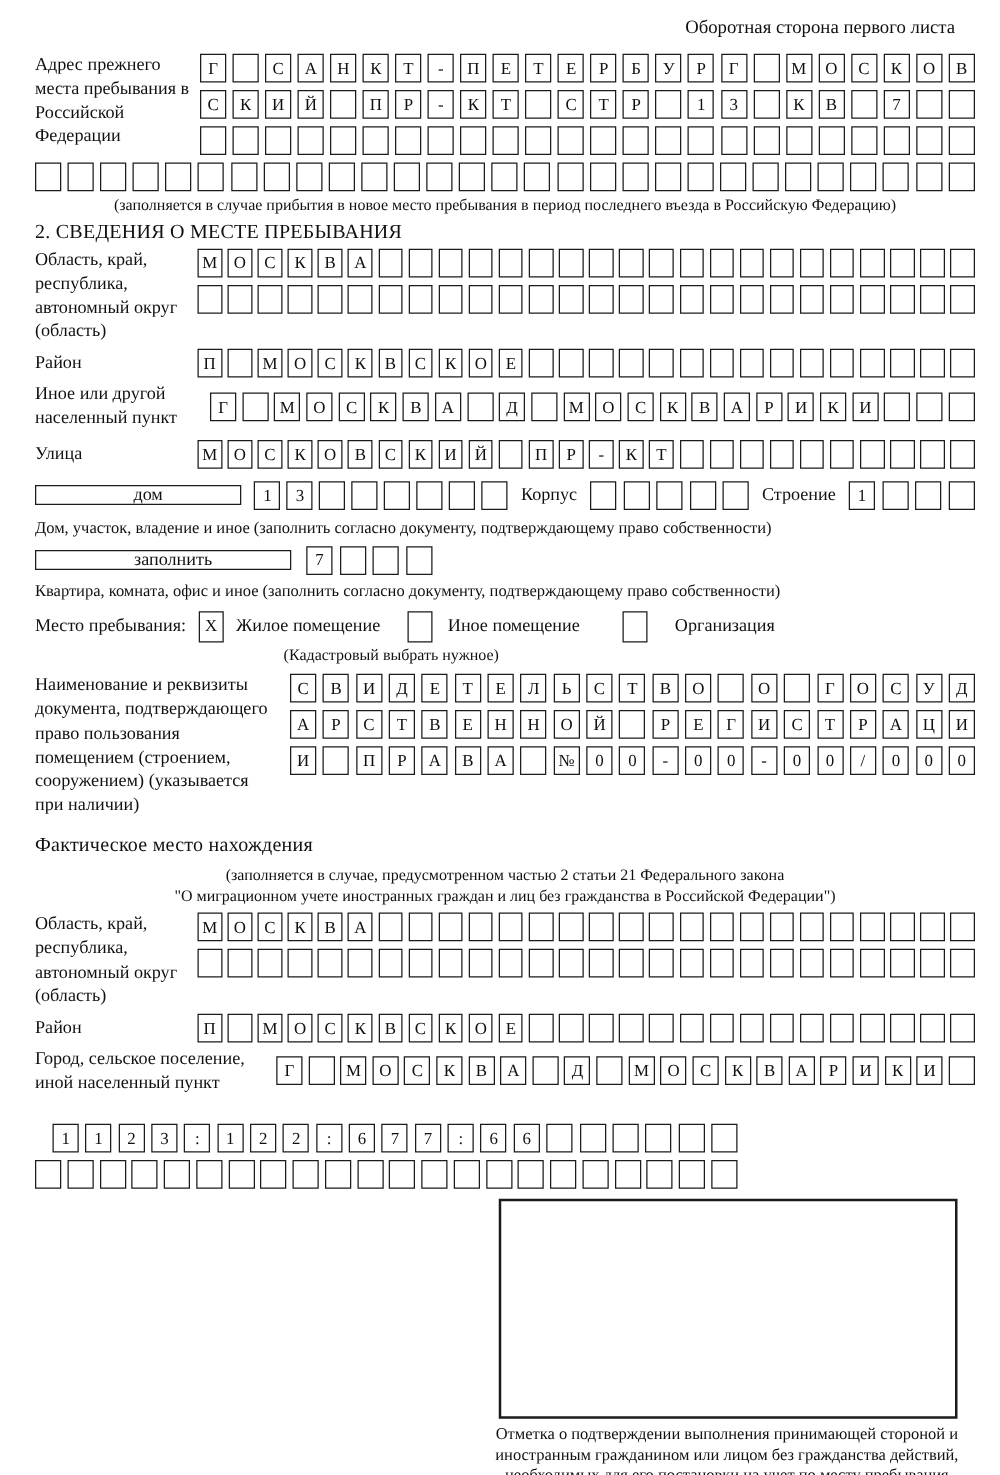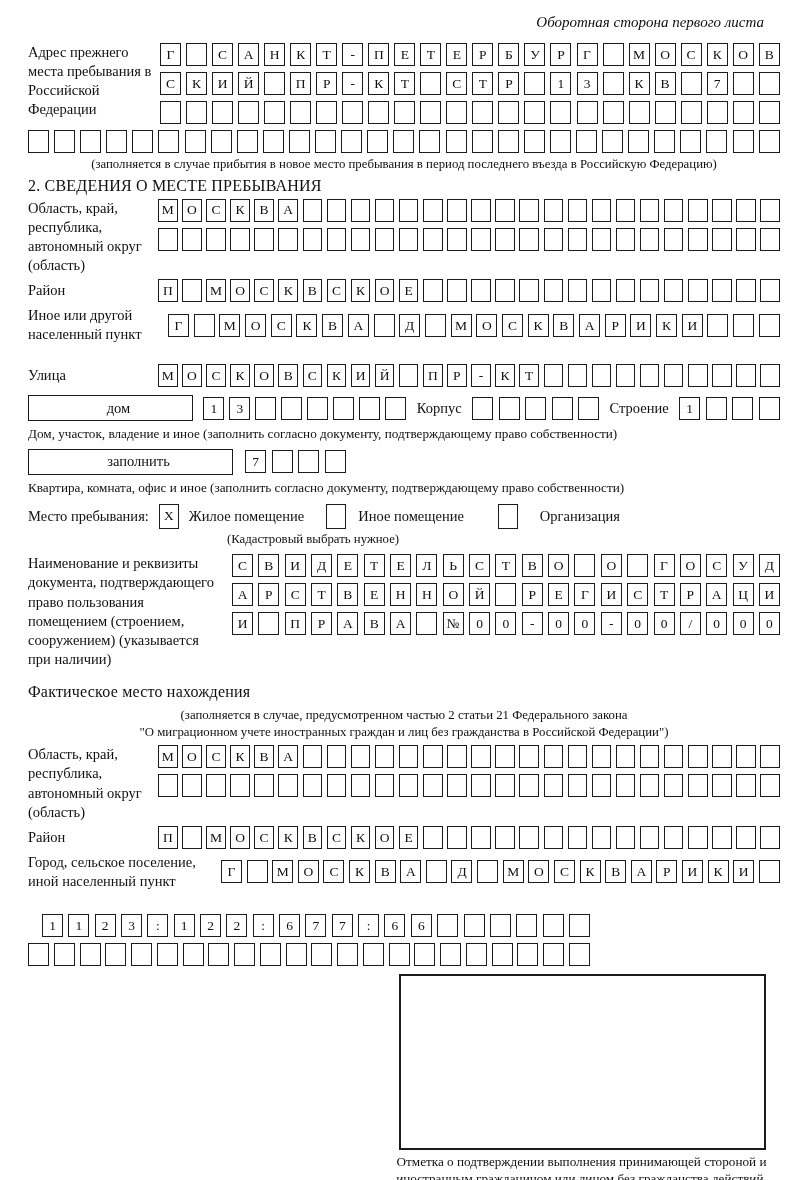--- a/index.html
+++ b/index.html
@@ -2,21 +2,21 @@
 <html><head>
 <meta charset="utf-8">
 <style>
   html,body{margin:0;padding:0;background:#fff;}
   .page{
     width:800px;height:1180px;box-sizing:border-box;position:relative;
     padding:10px 20px 0 28px;
     font-family:"Liberation Serif","DejaVu Serif",serif;color:#101010;
     overflow:hidden;background:#fff;
   }
-  .corner-note{text-align:right;font-size:15px;padding-right:16px;margin-top:4px;font-style:italic;}
+  .corner-note{text-align:right;font-size:15px;padding-right:16px;margin-top:4px;}
   .form-row{display:flex;align-items:flex-start;}
   .label{flex:1 1 auto;font-size:14.5px;line-height:1.32;padding-right:8px;}
   .cells-col{display:flex;flex-direction:column;gap:6px;}
   .cells-col.rt{align-items:flex-end;}
   .cellrow{display:flex;justify-content:space-between;}
   .cell{
     flex:0 0 21px;height:23px;border:1.6px solid #1b1b1b;box-sizing:border-box;
     display:flex;align-items:center;justify-content:center;
     font-size:13.5px;line-height:1;background:#fff;
   }
@@ -26,21 +26,21 @@
   .w22{width:565px;}
   .w21{width:548px;}
   .w21b{width:562px;}
   .c8{width:203px;}
   .c5{width:127px;}
   .c4{width:101px;}
   .cap{font-size:12.8px;text-align:center;line-height:1.3;}
   .cap-left{font-size:13.2px;line-height:1.3;}
   .sec-title{font-weight:normal;font-size:16px;text-align:left;letter-spacing:.2px;}
   .wide-box{
-    border:1.6px solid #1b1b1b;height:26px;box-sizing:border-box;
+    border:1.6px solid #1b1b1b;height:16px;box-sizing:border-box;
     display:flex;align-items:center;justify-content:center;font-size:14.5px;background:#fff;padding-left:16px;
   }
   .inline-lbl{font-size:14.5px;line-height:26px;white-space:nowrap;}
   .chk{
     width:20px;height:25px;border:1.6px solid #1b1b1b;box-sizing:border-box;
     display:flex;align-items:center;justify-content:center;font-size:13.5px;background:#fff;
   }
   .stamp-box{
     width:367px;height:176px;border:2px solid #1b1b1b;box-sizing:border-box;
     margin-left:auto;margin-right:14px;background:#fff;
@@ -292,21 +292,21 @@
         <span class="cell">Р</span>
         <span class="cell">И</span>
         <span class="cell">К</span>
         <span class="cell">И</span>
         <span class="cell"></span>
         <span class="cell"></span>
         <span class="cell"></span>
       </div>
   </div>
 
-  <div class="form-row" style="margin-top:20px;align-items:center;">
+  <div class="form-row" style="margin-top:8px;align-items:center;">
     <div class="label">Улица</div>
     <div class="cellrow w26">
         <span class="cell">М</span>
         <span class="cell">О</span>
         <span class="cell">С</span>
         <span class="cell">К</span>
         <span class="cell">О</span>
         <span class="cell">В</span>
         <span class="cell">С</span>
         <span class="cell">К</span>

